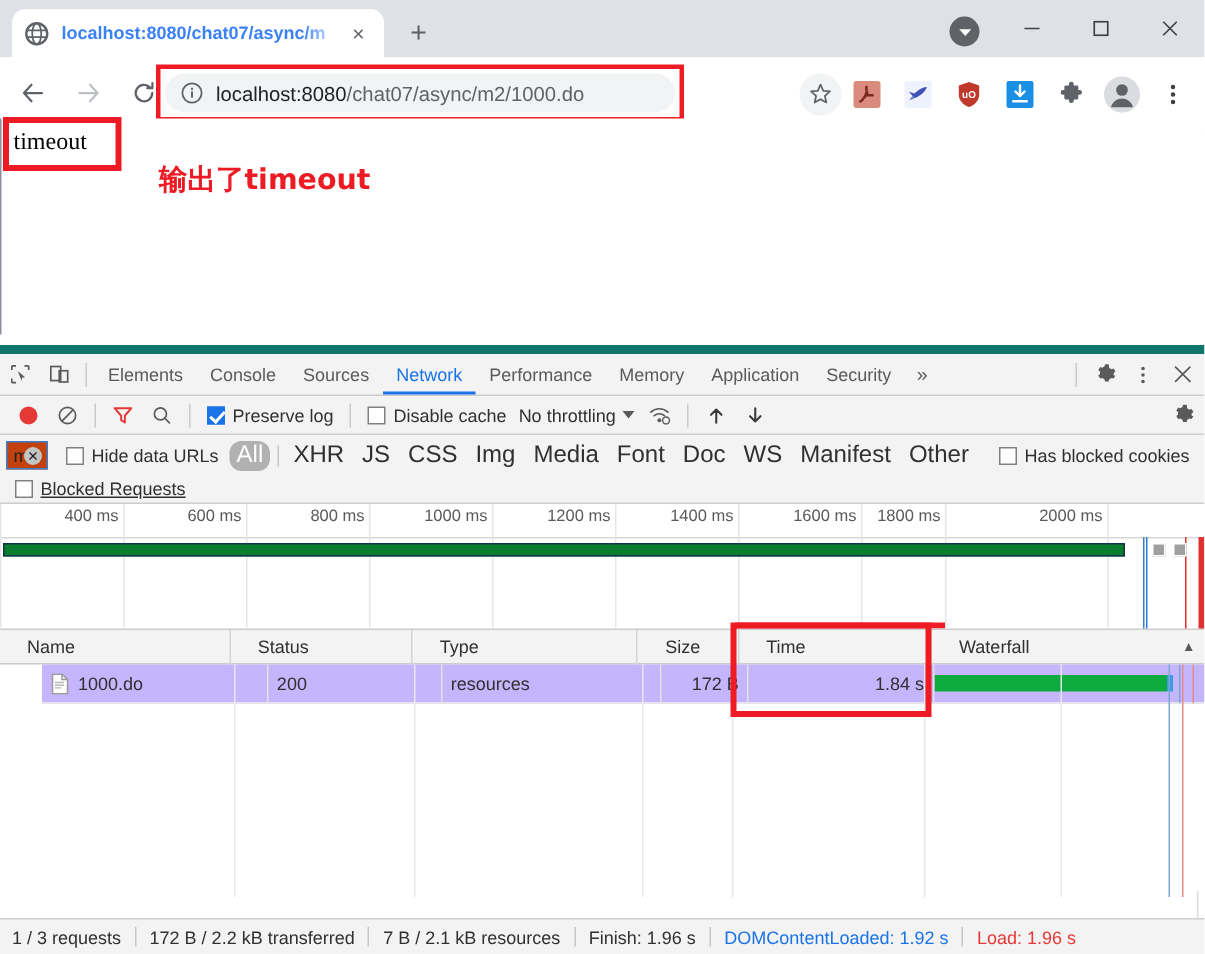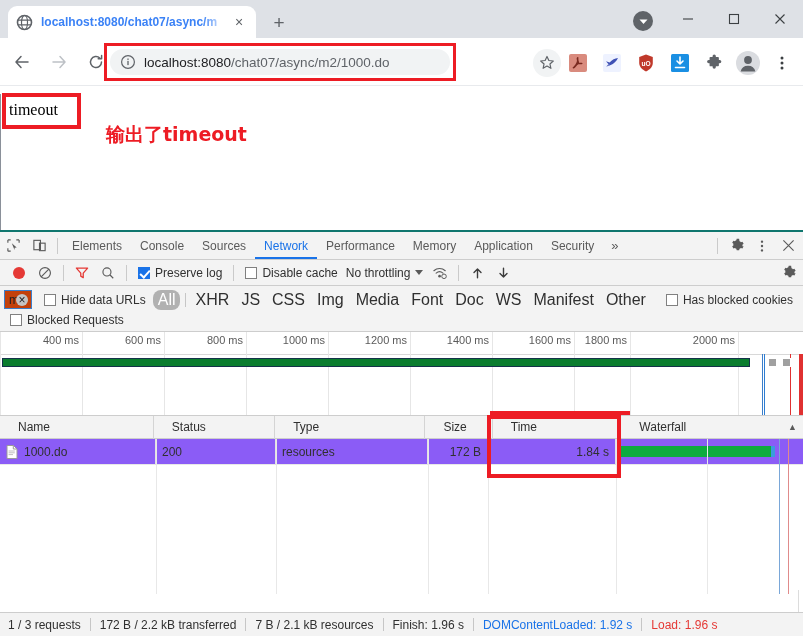--- a/index.html
+++ b/index.html
@@ -94,42 +94,42 @@
     position: relative;
   }
   .star-wrap {
     position: absolute; left: 533px; top: 49px; width: 28px; height: 28px;
     border-radius: 50%; background: #f1f3f4;
     display: flex; align-items: center; justify-content: center;
   }
 
   
   .viewport {
-    position: absolute; left: 0; top: 94px; width: 803px; height: 144px;
+    position: absolute; left: 0; top: 79px; width: 803px; height: 144px;
     background: #fff; border-left: 1px solid #8a9099;
   }
   .page-timeout {
     position: absolute; left: 8px; top: 7px;
     font-family: "Liberation Serif", serif;
     font-size: 16px; color: #000;
   }
   .ann-timeout {
     position: absolute; left: 1px; top: -1px; width: 79px; height: 36px;
     border: 4px solid #ed1c24; background: transparent;
   }
   .page-cn {
     position: absolute; left: 105px; top: 28px;
     font-size: 19px; font-weight: bold; color: #ed1c24;
     font-family: "DejaVu Sans", sans-serif;
   }
 
   
   .dt {
     position: absolute; left: 0; top: 230px; width: 803px; height: 406px;
-    background: #fff; border-top: 2px solid #0f766e;
+    background: #fff; border-top: 6px solid #0f766e;
     font-size: 12px; color: #303030;
   }
   .dt-tabbar {
     height: 28px; background: #f3f3f3; border-bottom: 1px solid #cdcdcd;
     display: flex; align-items: center; position: relative;
   }
   .dt-ic {
     width: 26px; height: 26px; display: flex; align-items: center;
     justify-content: center; color: #5a5a5a;
   }
@@ -169,21 +169,21 @@
   .filt-input span { font-size: 12px; color: #202124; }
   .clr-x {
     position: absolute; right: 3px; width: 12px; height: 12px; border-radius: 50%;
     background: #c4c4c4; color: #fff; font-size: 9px; line-height: 12px; text-align: center;
   }
   .chip {
     padding: 1px 5px; margin: 0 1px; font-size: 16px; color: #303030; border-radius: 8px;
   }
   .chip.sel { background: #b1b1b1; color: #fff; }
   .vsep { width: 1px; height: 14px; background: #c6c6c6; margin: 0 4px; }
-  .filt-row2 { display: flex; align-items: center; height: 19px; padding-left: 6px; }
+  .filt-row2 { display: flex; align-items: flex-end; height: 19px; padding-left: 6px; text-decoration: underline; }
 
   .overview {
     position: relative; height: 84px; background: #fff;
     border-bottom: 1px solid #cdcdcd; overflow: hidden;
   }
   .ov-tick {
     position: absolute; top: 0; height: 84px; border-left: 1px solid #e6e6e6;
   }
   .ov-tick span {
     position: absolute; right: 4px; top: 2px; font-size: 11px; color: #5a5a5a;
@@ -210,22 +210,23 @@
     display: flex; height: 23px; background: #f3f3f3;
     border-bottom: 1px solid #cdcdcd; align-items: center;
   }
   .nt-th {
     font-size: 12px; color: #303030; padding: 0 6px; height: 23px;
     display: flex; align-items: center; border-right: 1px solid #d4d4d4;
     box-sizing: border-box;
     margin-left: 12px;
   }
   .nt-row {
-    display: flex; height: 26px; align-items: center; background: #8b5cf6;
+    display: flex; height: 26px; align-items: center; background: #c4b5fd;
     border-bottom: 1px solid #e8e8e8;
+    margin-left: 28px;
   }
   .nt-td {
     font-size: 12px; color: #303030; padding: 0 6px; height: 26px;
     display: flex; align-items: center; border-right: 1px solid #e2e2e2;
     box-sizing: border-box; overflow: hidden; white-space: nowrap;
   }
   .nt-td.num { justify-content: flex-end; }
   .col-grid {
     position: absolute; top: 23px; width: 1px; bottom: 0; background: #e8e8e8;
   }

